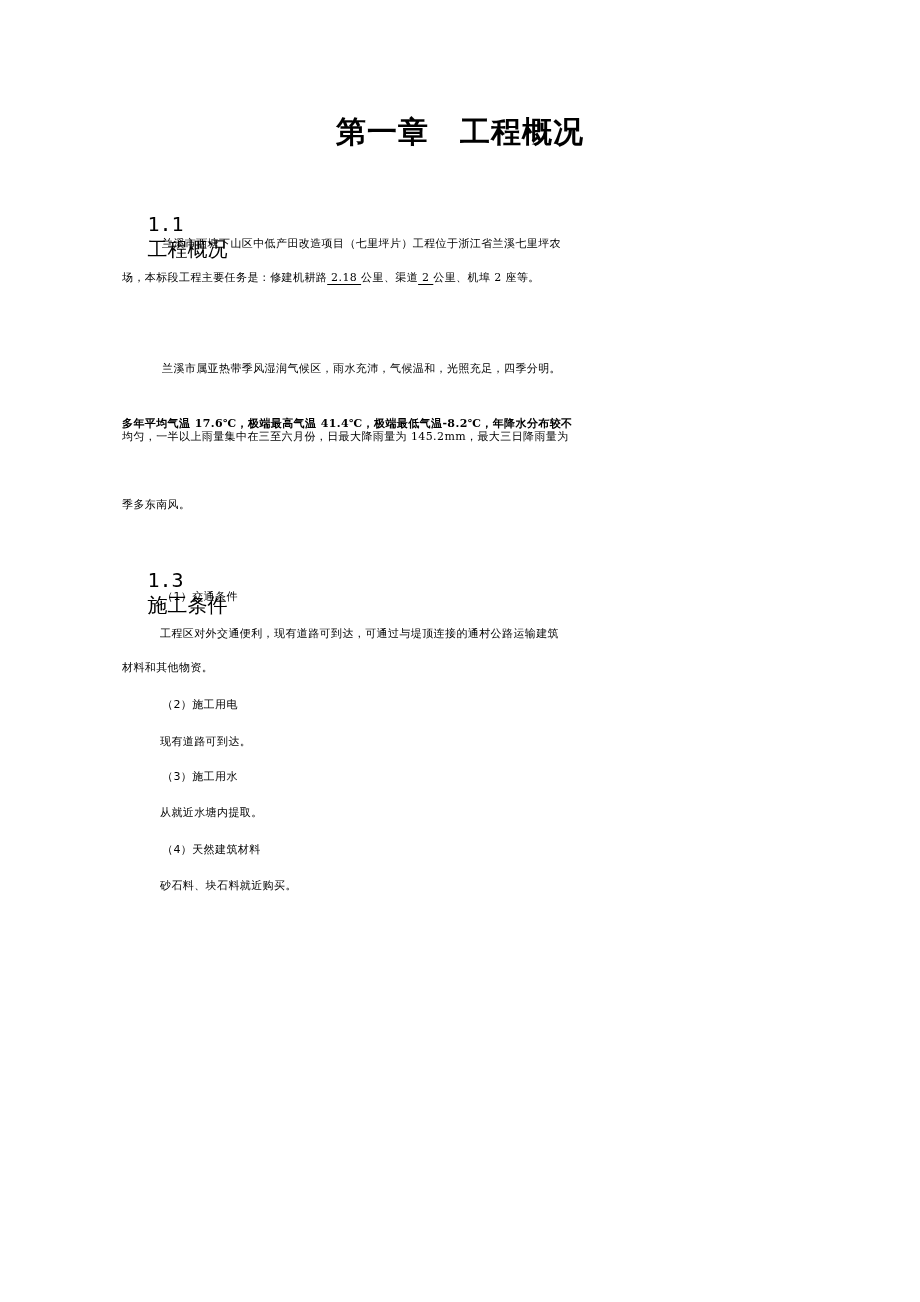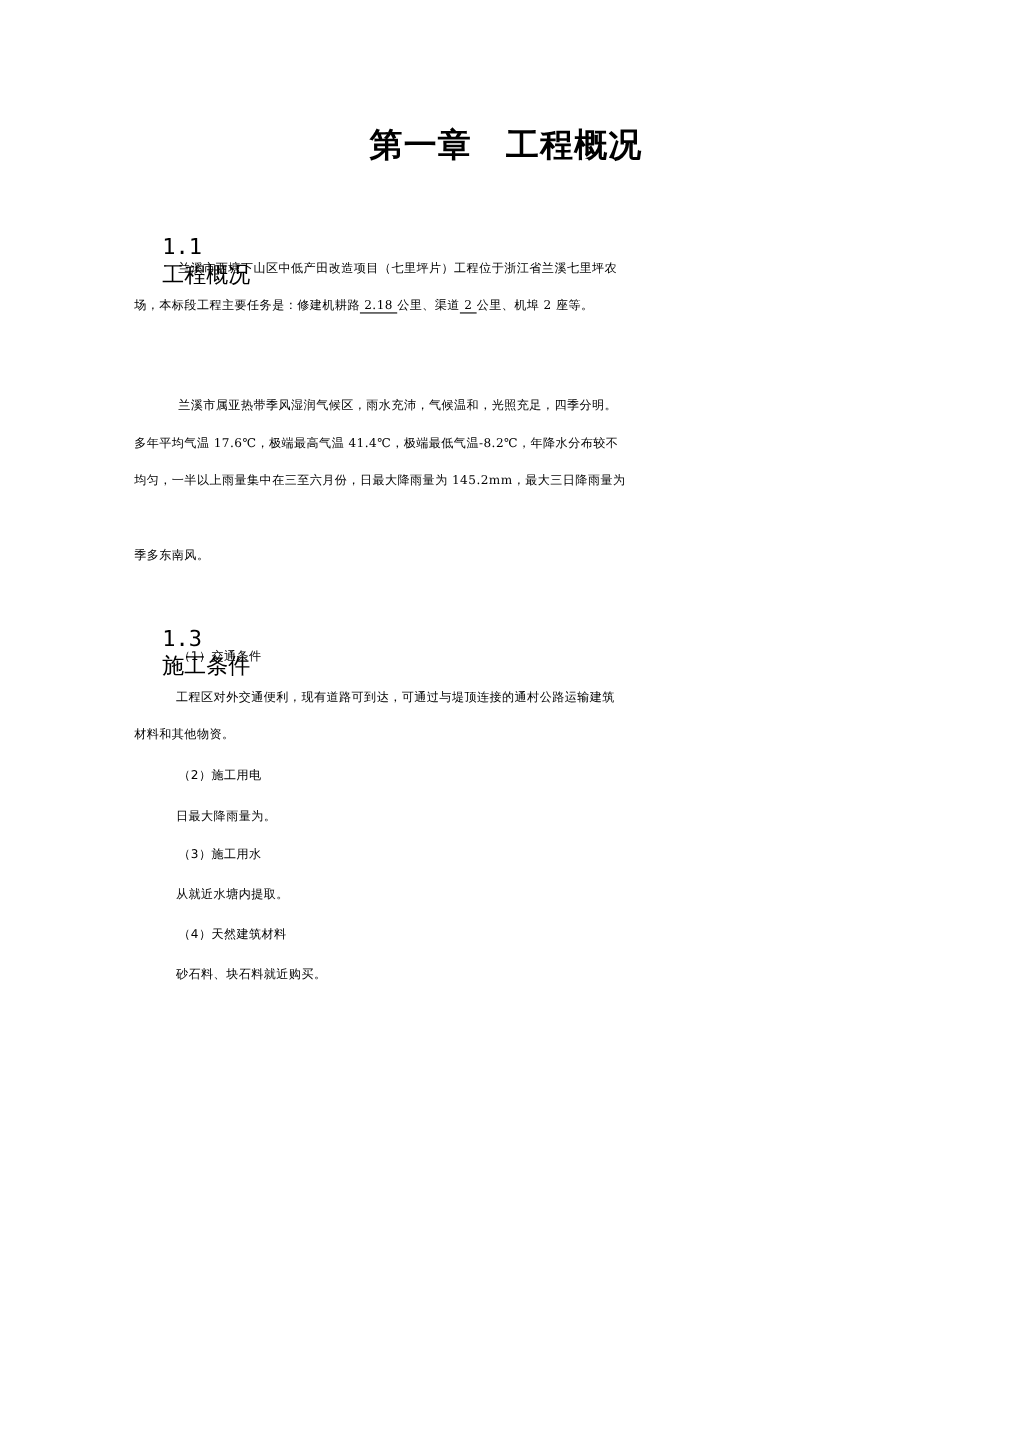--- a/index.html
+++ b/index.html
@@ -39,35 +39,35 @@
   <div class="h2" style="top:188px;">
     <span class="num">1.1</span>
     <span>工程概况</span>
   </div>
   <div class="line indent" style="top:232px;">兰溪市西塘下山区中低产田改造项目（七里坪片）工程位于浙江省兰溪七里坪农</div>
   <div class="line" style="top:266px;">
     <span>场，本标段工程主要任务是：修建机耕路</span><span class="u"> 2.18 </span><span>公里、渠道</span><span class="u"> 2 </span><span>公里、机埠 2 座等。</span>
   </div>
 
   <div class="line indent" style="top:357px;">兰溪市属亚热带季风湿润气候区，雨水充沛，气候温和，光照充足，四季分明。</div>
-  <div class="line" style="top:391px;">多年平均气温 17.6℃，极端最高气温 41.4℃，极端最低气温-8.2℃，年降水分布较不</div>
+  <div class="line" style="top:412px;font-weight:bold;">多年平均气温 17.6℃，极端最高气温 41.4℃，极端最低气温-8.2℃，年降水分布较不</div>
   <div class="line" style="top:425px;">均匀，一半以上雨量集中在三至六月份，日最大降雨量为 145.2mm，最大三日降雨量为</div>
   <div class="line" style="top:493px;">季多东南风。</div>
 
   <div class="h2" style="top:544px;">
     <span class="num">1.3</span>
     <span>施工条件</span>
   </div>
 
   <div class="line indent sans" style="top:585px;">（1）交通条件</div>
   <div class="line" style="top:656px;">材料和其他物资。</div>
   <div class="line" style="top:622px; left:160px;">工程区对外交通便利，现有道路可到达，可通过与堤顶连接的通村公路运输建筑</div>
 
   <div class="line indent sans" style="top:693px;">（2）施工用电</div>
-  <div class="line sans" style="top:730px; left:160px;">日最大降雨量为。</div>
+  <div class="line sans" style="top:730px; left:160px;">现有道路可到达。</div>
 
   <div class="line indent sans" style="top:765px;">（3）施工用水</div>
   <div class="line sans" style="top:801px; left:160px;">从就近水塘内提取。</div>
 
   <div class="line indent sans" style="top:838px;">（4）天然建筑材料</div>
   <div class="line sans" style="top:874px; left:160px;">砂石料、块石料就近购买。</div>
 
 </div>
 
 </body></html>

